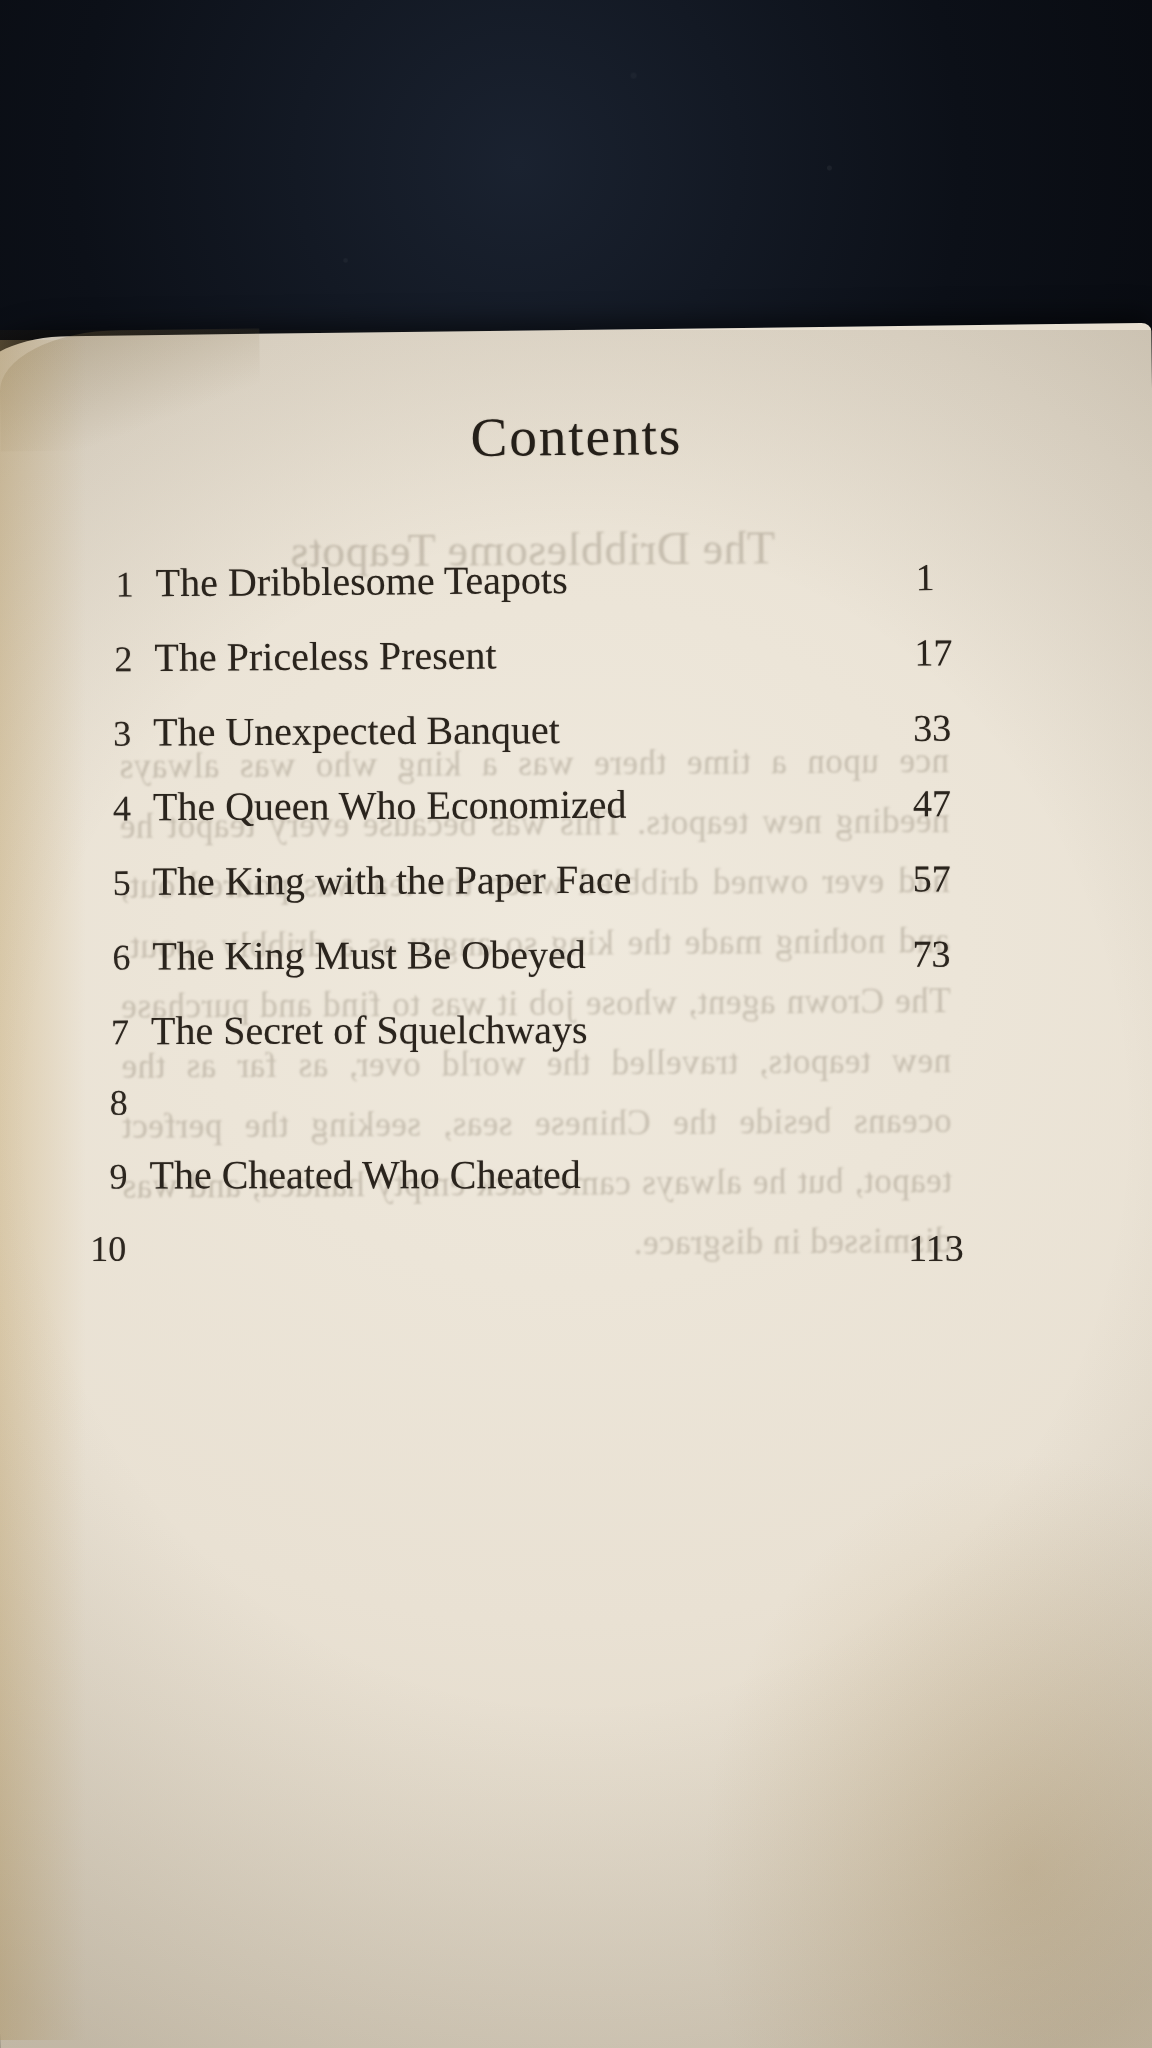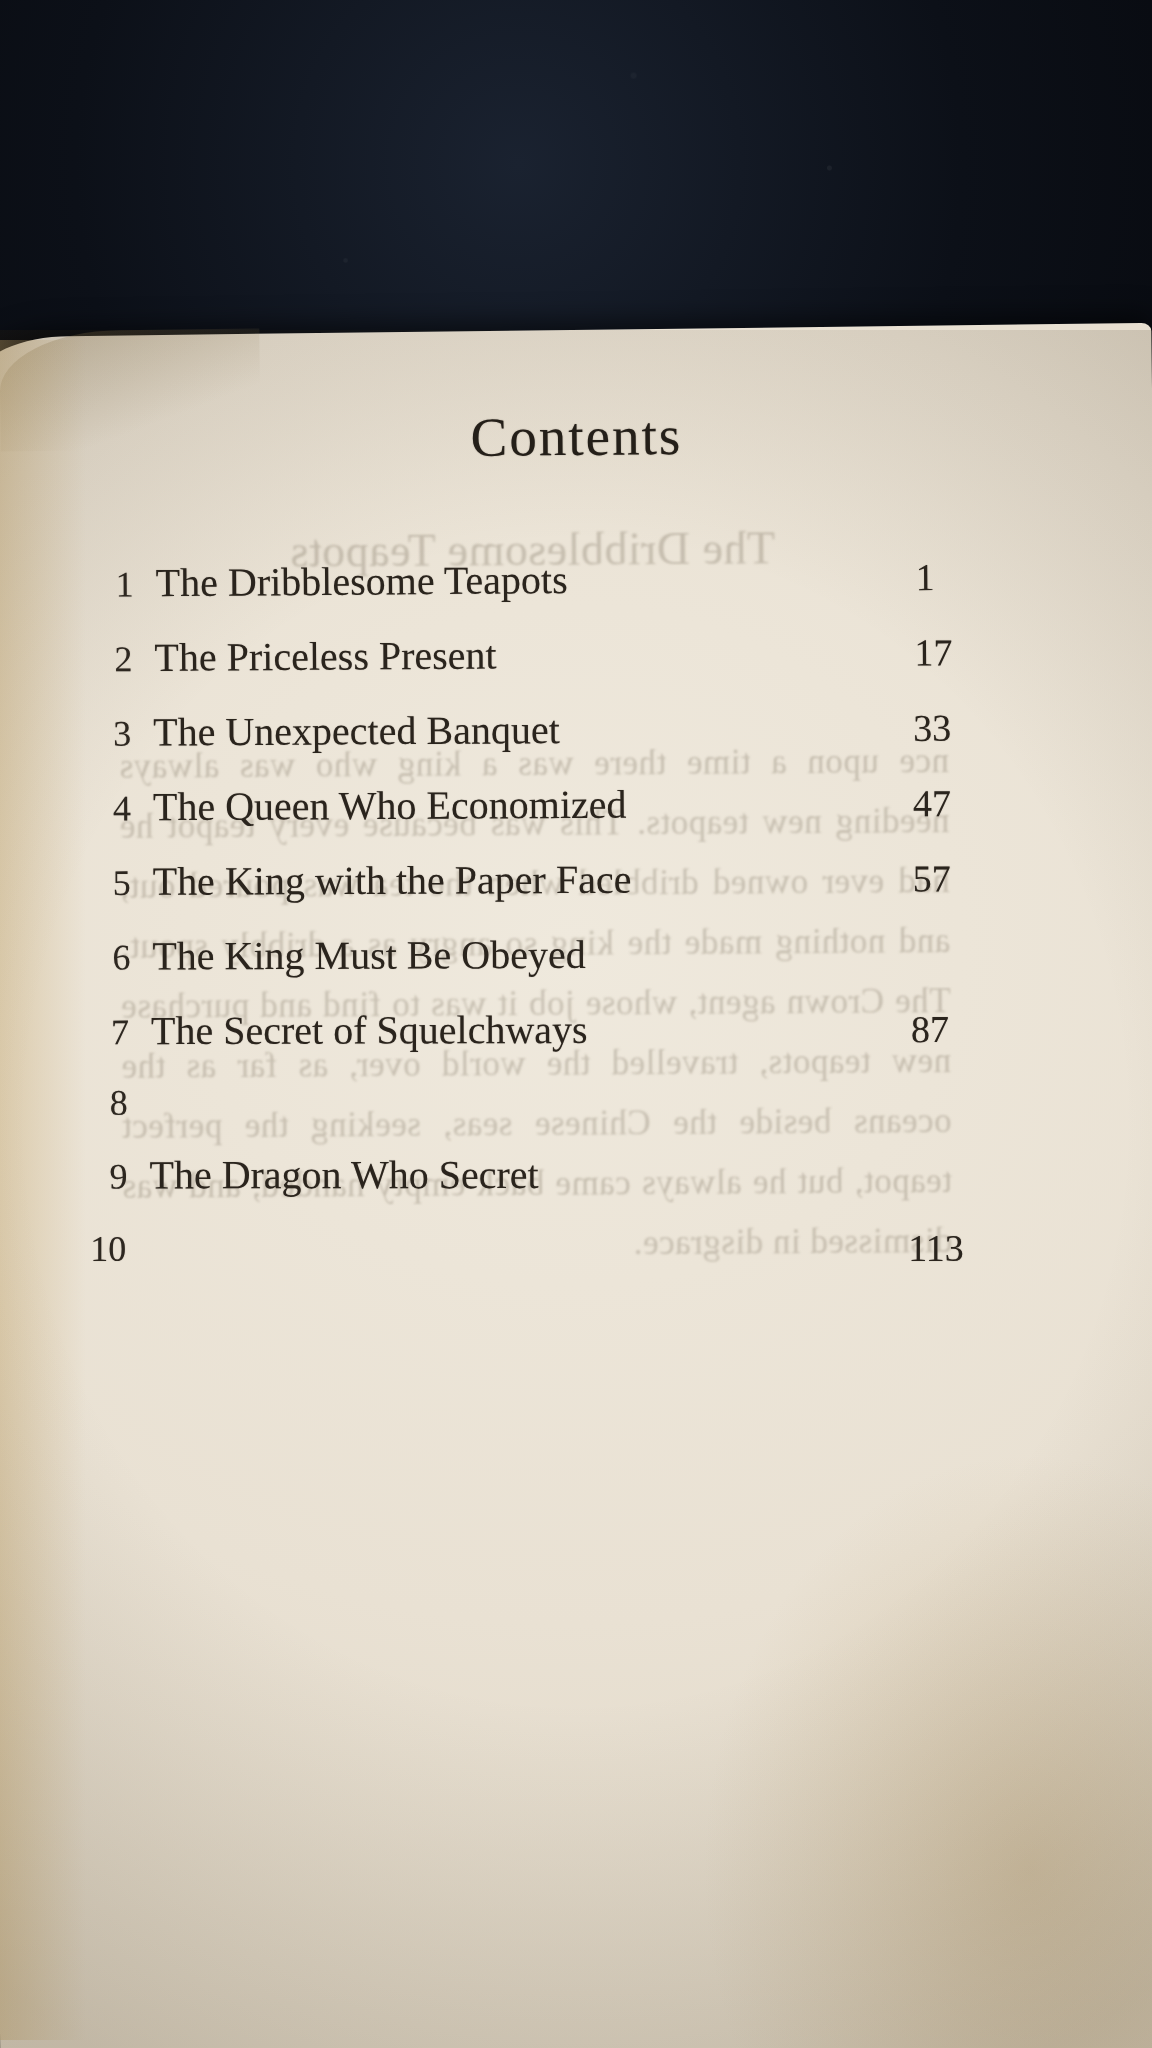--- a/index.html
+++ b/index.html
@@ -208,32 +208,32 @@
         <span class="toc-page">47</span>
       </li>
       <li class="toc-row r4">
         <span class="toc-num">5</span>
         <span class="toc-label">The King with the Paper Face</span>
         <span class="toc-page">57</span>
       </li>
       <li class="toc-row r5">
         <span class="toc-num">6</span>
         <span class="toc-label">The King Must Be Obeyed</span>
+        <span class="toc-page">73</span>
       </li>
       <li class="toc-row r6">
         <span class="toc-num">7</span>
         <span class="toc-label">The Secret of Squelchways</span>
-        <span class="toc-page">87</span>
       </li>
       <li class="toc-row r7">
         <span class="toc-num">8</span>
       </li>
       <li class="toc-row r8">
         <span class="toc-num">9</span>
-        <span class="toc-label">The Dragon Who Secret</span>
+        <span class="toc-label">The Cheated Who Cheated</span>
       </li>
       <li class="toc-row r9">
         <span class="toc-num">10</span>
         <span class="toc-page">113</span>
       </li>
     </ul>
   </div>
 
 </div>
 

